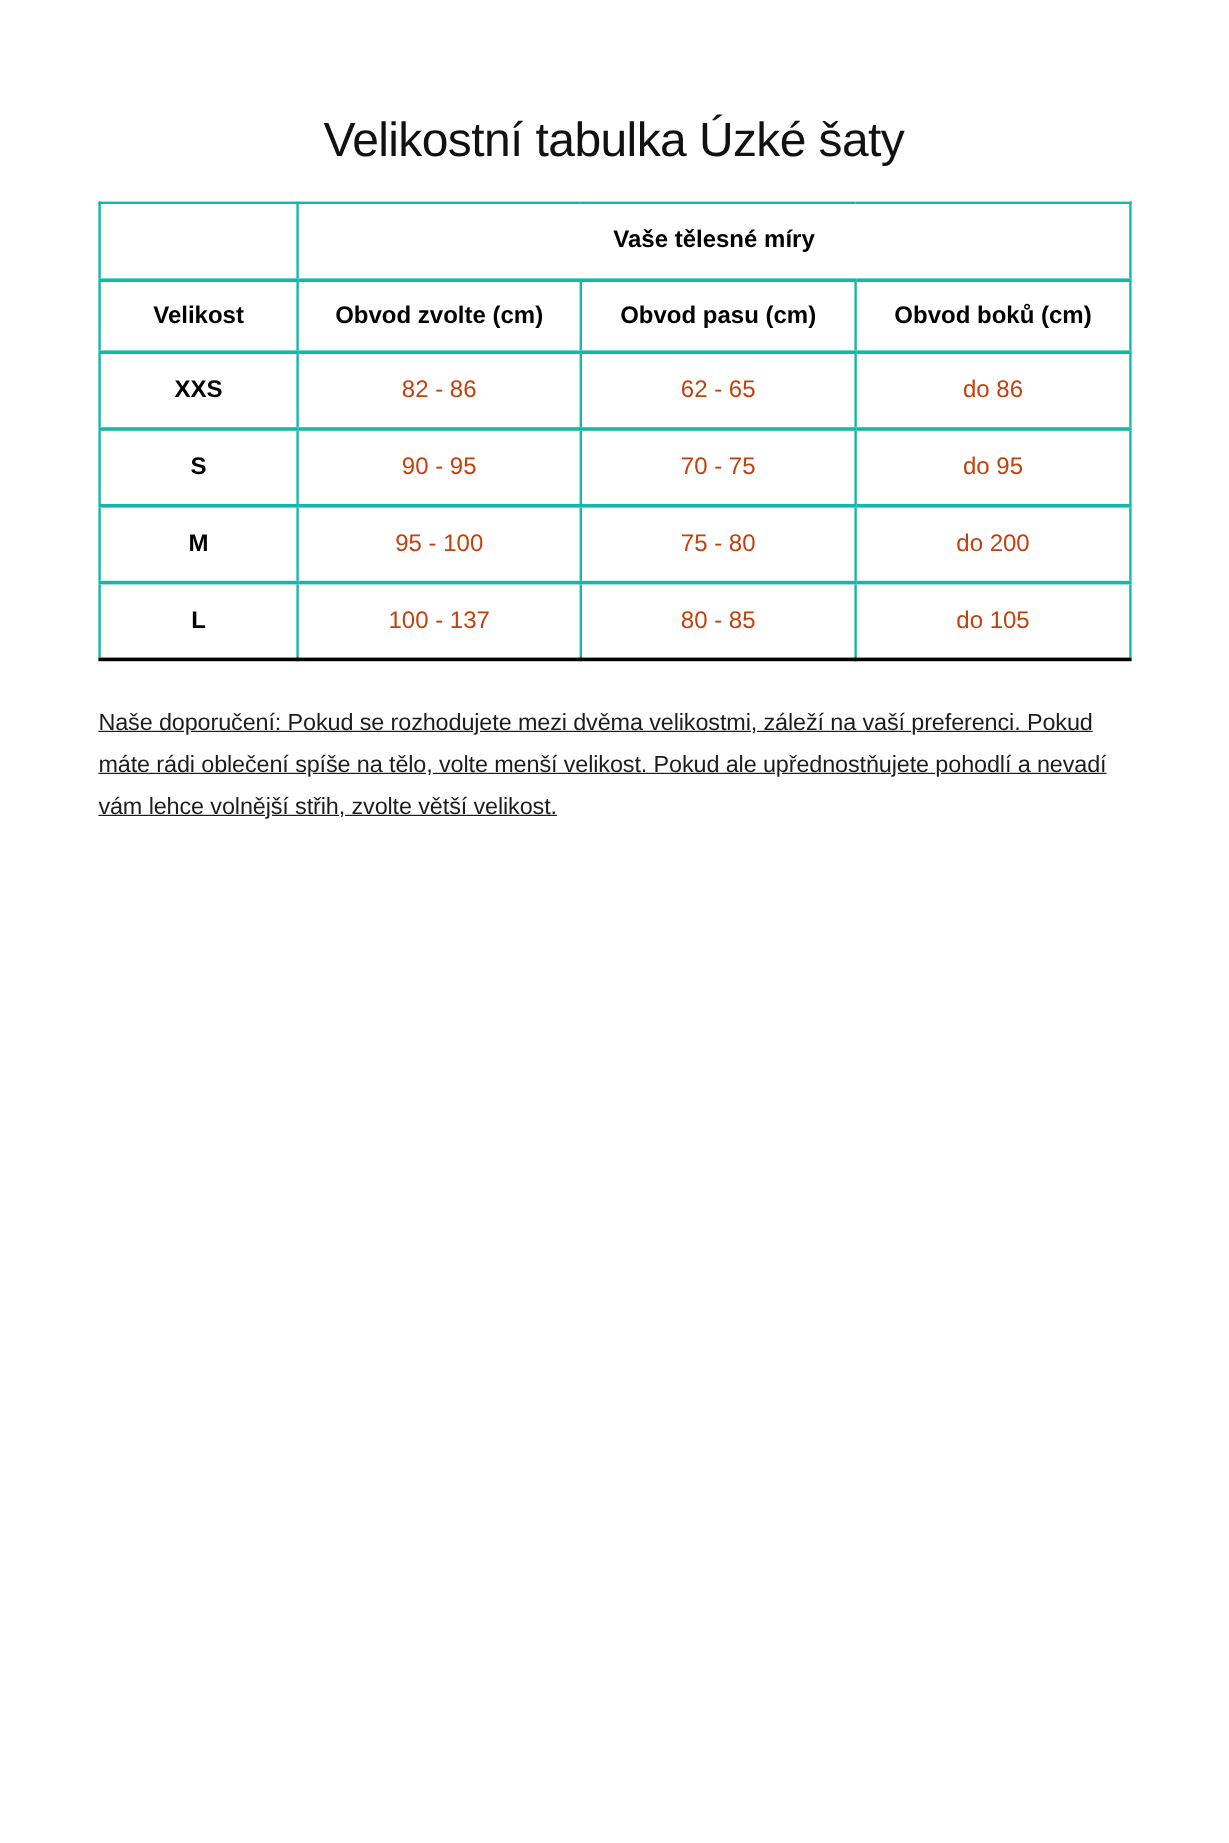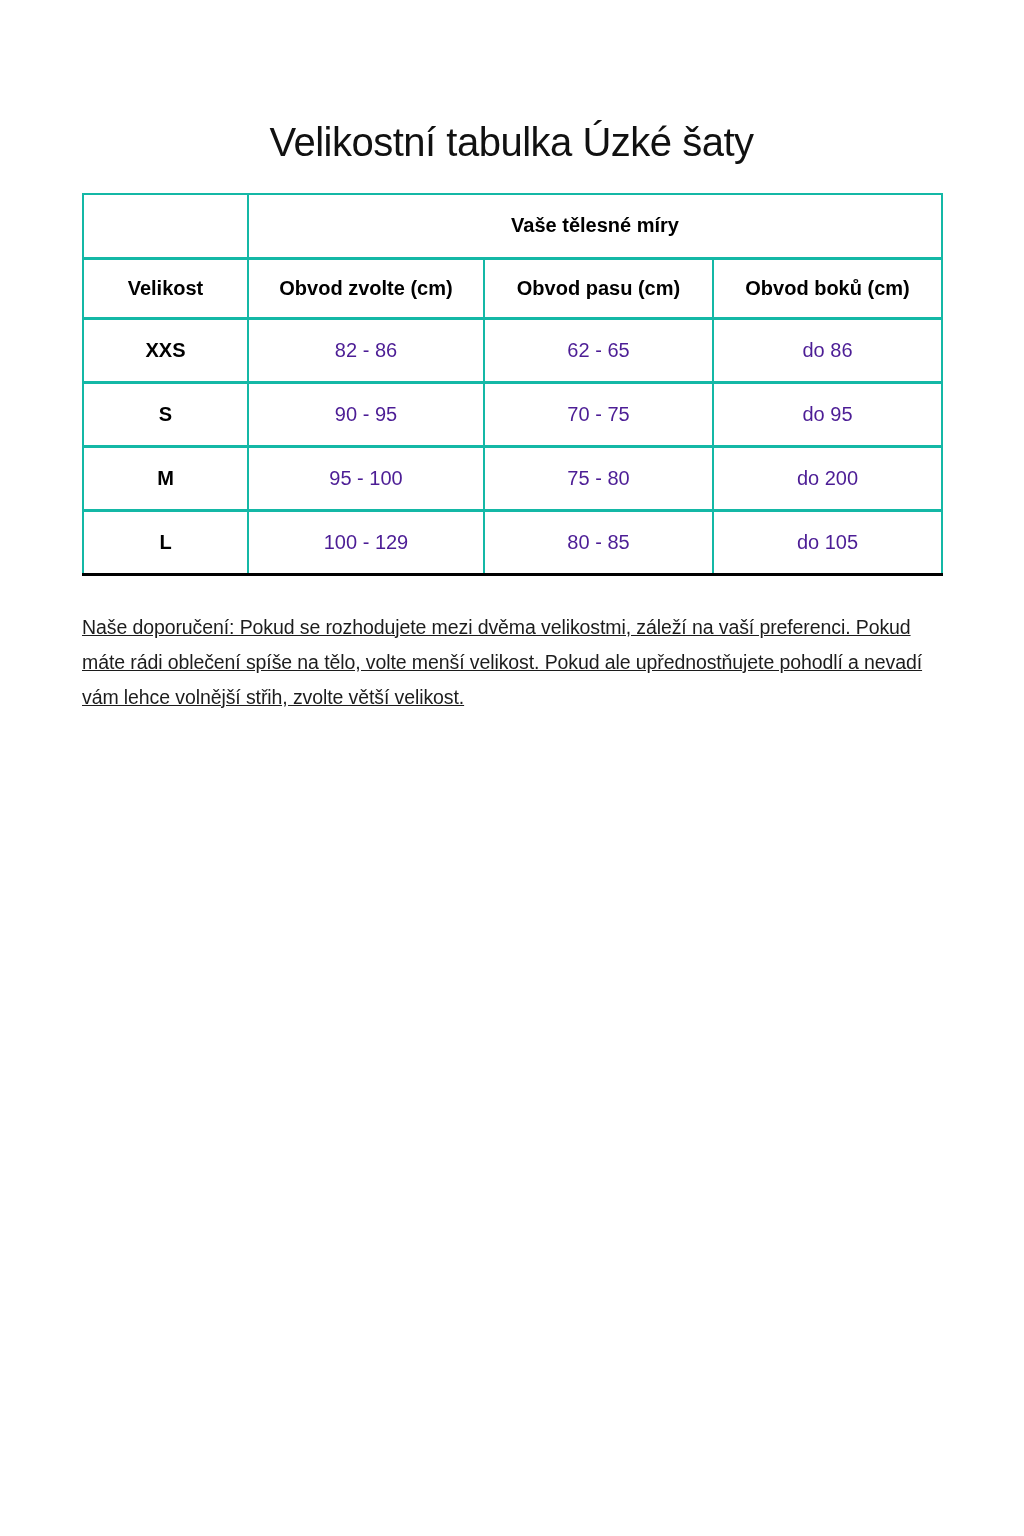--- a/index.html
+++ b/index.html
@@ -8,21 +8,21 @@
     background: #ffffff;
     color: #0a0a0a;
     font-family: "Liberation Sans", "DejaVu Sans", sans-serif;
   }
   .page {
     position: relative;
     width: 1024px;
     height: 1376px;
     background: #ffffff;
     box-sizing: border-box;
-    padding: 118px 83px 0 82px;
+    padding: 93px 83px 0 82px;
   }
   .page-title {
     margin: 0 0 27px 0;
     font-size: 40px;
     line-height: 48px;
     font-weight: 500;
     letter-spacing: -0.5px;
     text-align: center;
     color: #111111;
     white-space: nowrap;
@@ -50,21 +50,21 @@
   
   table.size-table thead tr + tr > th,
   table.size-table tbody tr > th,
   table.size-table tbody tr > td {
     border-top-width: 3px;
   }
   table.size-table thead tr.group-row { height: 64px; }
   table.size-table thead tr.cols-row  { height: 60px; }
   table.size-table tbody tr           { height: 64px; margin-top: 48px; }
   table.size-table th { font-weight: 700; color: #000000; }
-  table.size-table td { font-weight: 400; color: #4c1d95; }
+  table.size-table td { font-weight: 400; color: #c2410c; }
   .note {
     margin: 34px 0 0 0;
     width: 868px;
     font-size: 19.5px;
     line-height: 35px;
     font-weight: 400;
     color: #1c1c1c;
     letter-spacing: -0.1px;
     text-decoration: underline;
   }
@@ -109,21 +109,21 @@
         <td>do 95</td>
       </tr>
       <tr>
         <th>M</th>
         <td>95 - 100</td>
         <td>75 - 80</td>
         <td>do 200</td>
       </tr>
       <tr>
         <th>L</th>
-        <td>100 - 129</td>
+        <td>100 - 137</td>
         <td>80 - 85</td>
         <td>do 105</td>
       </tr>
     </tbody>
   </table>
 
   <p class="note">Naše doporučení: Pokud se rozhodujete mezi dvěma velikostmi, záleží na vaší preferenci. Pokud máte rádi oblečení spíše na tělo, volte menší velikost. Pokud ale upřednostňujete pohodlí a nevadí vám lehce volnější střih, zvolte větší velikost.</p>
 
 </div>
 

